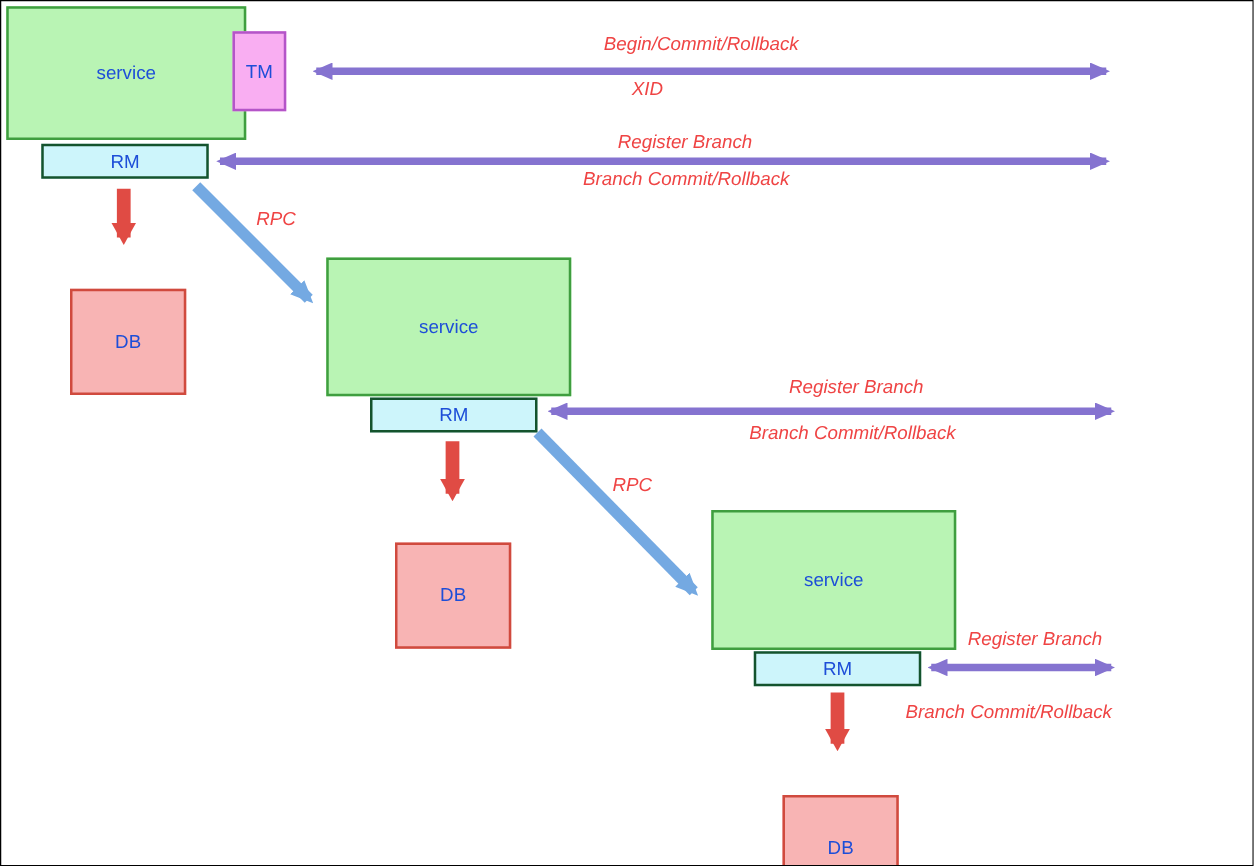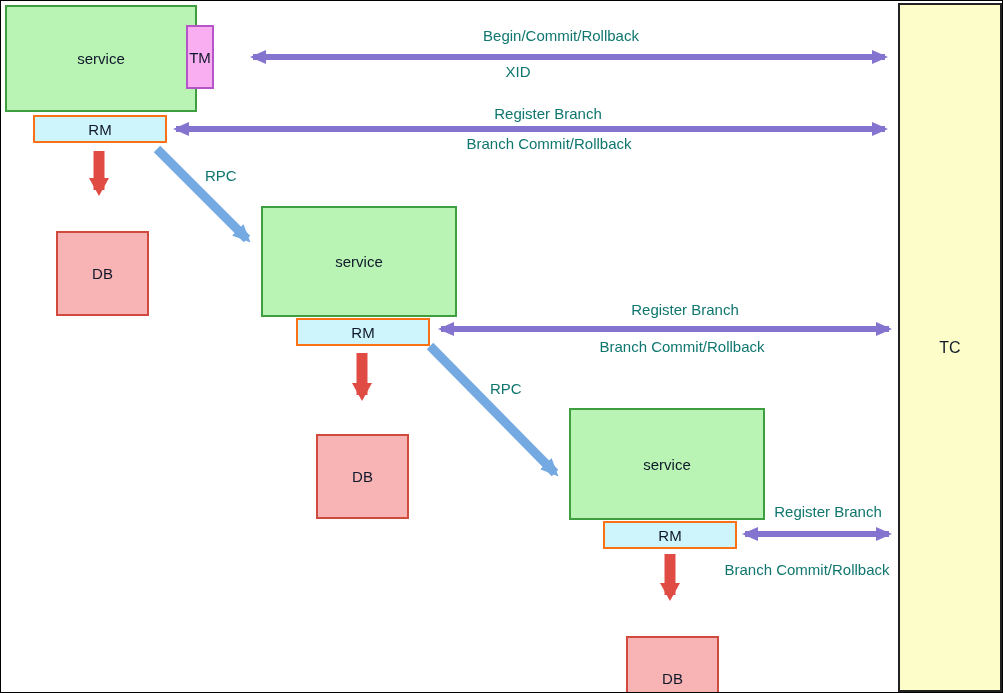--- a/index.html
+++ b/index.html
@@ -17,73 +17,74 @@
     box-sizing: border-box;
     overflow: hidden;
   }
   .box {
     position: absolute;
     box-sizing: border-box;
     display: flex;
     align-items: center;
     justify-content: center;
     font-size: 15px;
-    color: #0f172a;
+    color: #1d4ed8;
   }
   .service {
     background: #b9f4b4;
     border: 2px solid #3f9e3f;
   }
   .tm {
     background: #f9aef2;
     border: 2px solid #b455c8;
     z-index: 4;
   }
   .rm {
     background: #cdf5fb;
-    border: 2px solid #f97316;
+    border: 2px solid #14532d;
     z-index: 3;
   }
   .db {
     background: #f8b4b4;
     border: 2px solid #d04a3e;
     margin-top: 28px;
   }
   .tc {
     background: #fcfdc8;
     border: 2px solid #222222;
     font-size: 16px;
   }
   
   #service1 { left: 4px;   top: 4px;   width: 192px; height: 107px; }
-  #tm-box   { left: 185px; top: 24px;  width: 28px;  height: 64px;  }
+  #tm-box   { left: 185px; top: 24px;  width: 43px;  height: 64px;  }
   #rm1      { left: 32px;  top: 114px; width: 134px; height: 28px;  }
   #db1      { left: 55px;  top: 202px; width: 93px;  height: 85px;  }
   #service2 { left: 260px; top: 205px; width: 196px; height: 111px; }
   #rm2      { left: 295px; top: 317px; width: 134px; height: 28px;  }
   #db2      { left: 315px; top: 405px; width: 93px;  height: 85px;  }
   #service3 { left: 568px; top: 407px; width: 196px; height: 112px; }
   #rm3      { left: 602px; top: 520px; width: 134px; height: 28px;  }
   #db3      { left: 625px; top: 607px; width: 93px;  height: 85px;  }
   #tc-box   { left: 897px; top: 2px;   width: 104px; height: 689px; }
 
   #arrows {
     position: absolute;
     left: 0;
     top: 0;
     z-index: 5;
     pointer-events: none;
   }
   .edge-label {
     position: absolute;
     font-size: 15px;
-    color: #0f766e;
+    color: #ef4444;
     white-space: nowrap;
     z-index: 6;
     line-height: 1.2;
+    font-style: italic;
   }
   .centered { transform: translateX(-50%); }
   #lbl-bcr   { left: 560px; top: 26px; }
   #lbl-xid   { left: 517px; top: 62px; }
   #lbl-rb1   { left: 547px; top: 104px; }
   #lbl-bcrb1 { left: 548px; top: 134px; }
   #lbl-rb2   { left: 684px; top: 300px; }
   #lbl-bcrb2 { left: 681px; top: 337px; }
   #lbl-rb3   { left: 827px; top: 502px; }
   #lbl-bcrb3 { left: 806px; top: 560px; }
@@ -121,23 +122,20 @@
   <div class="box service" id="service3">
     <span>service</span>
   </div>
   <div class="box rm" id="rm3">
     <span>RM</span>
   </div>
   <div class="box db" id="db3">
     <span>DB</span>
   </div>
 
-  <div class="box tc" id="tc-box">
-    <span>TC</span>
-  </div>
 
   <svg id="arrows" width="1003" height="693" viewBox="0 0 1003 693">
     <defs>
       <marker id="arrow-purple" viewBox="0 0 16 14" markerWidth="16" markerHeight="14" refX="13" refY="7" orient="auto-start-reverse" markerUnits="userSpaceOnUse">
         <path d="M0,0 L16,7 L0,14 Z" fill="#8573d0"></path>
       </marker>
       <marker id="arrow-red" viewBox="0 0 18 20" markerWidth="18" markerHeight="20" refX="12" refY="10" orient="auto" markerUnits="userSpaceOnUse">
         <path d="M0,0 L18,10 L0,20 Z" fill="#e04b44"></path>
       </marker>
       <marker id="arrow-blue" viewBox="0 0 18 16" markerWidth="18" markerHeight="16" refX="13" refY="8" orient="auto" markerUnits="userSpaceOnUse">

